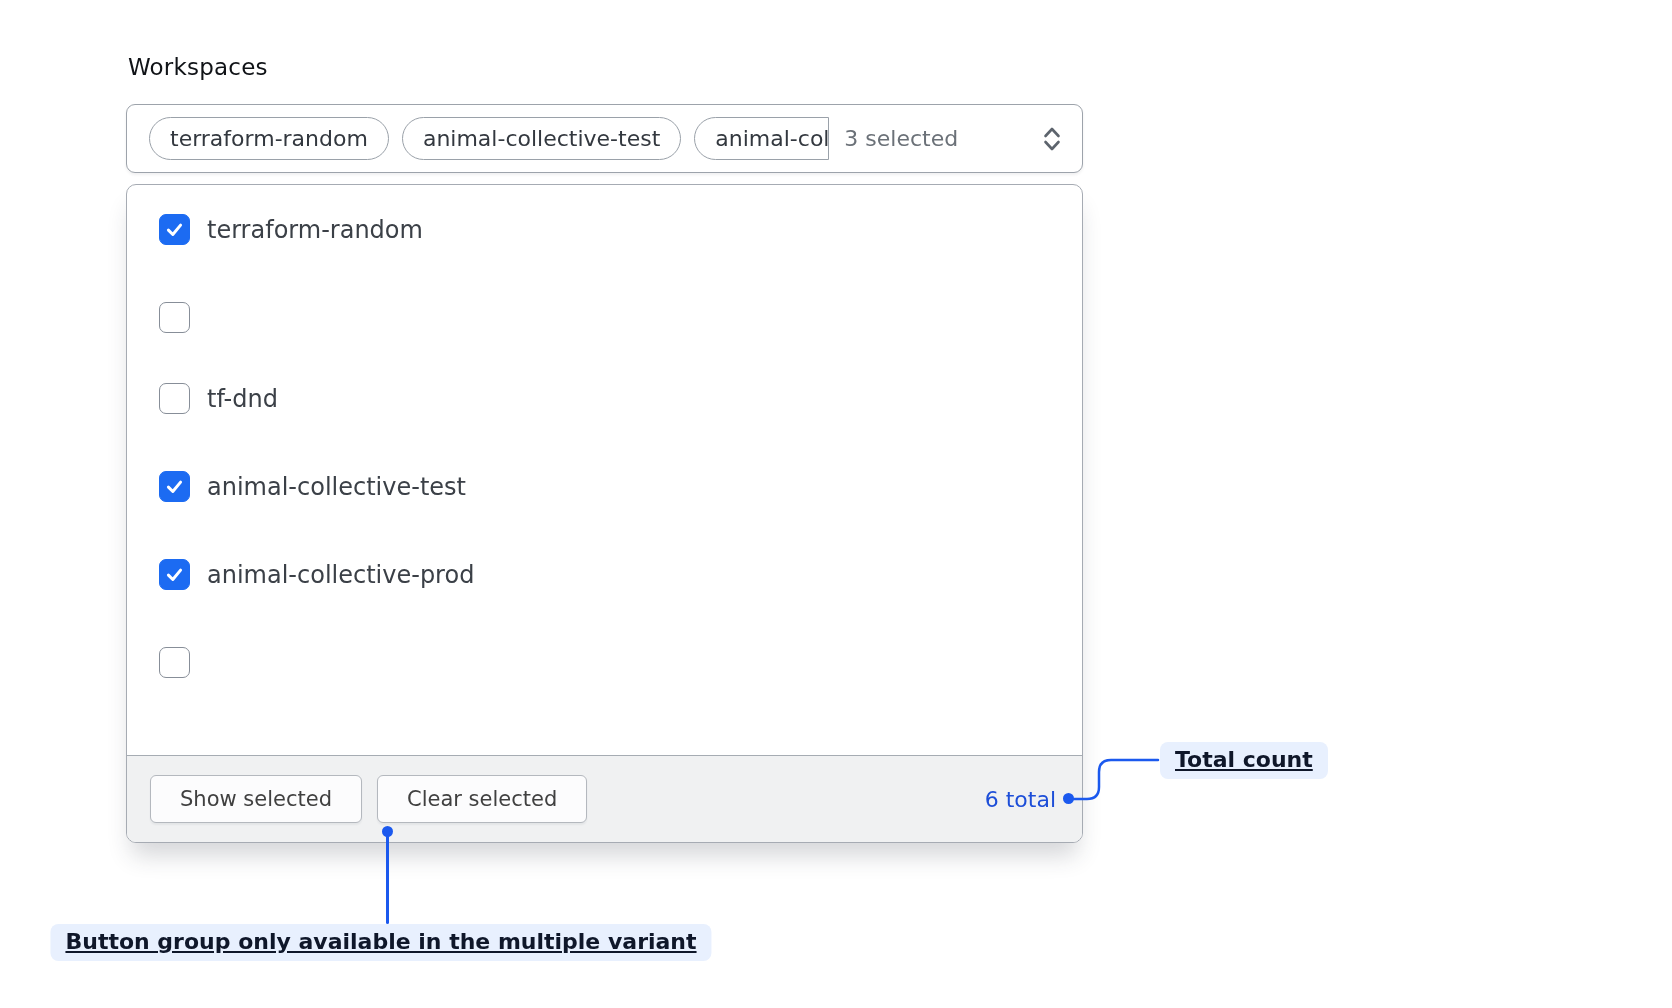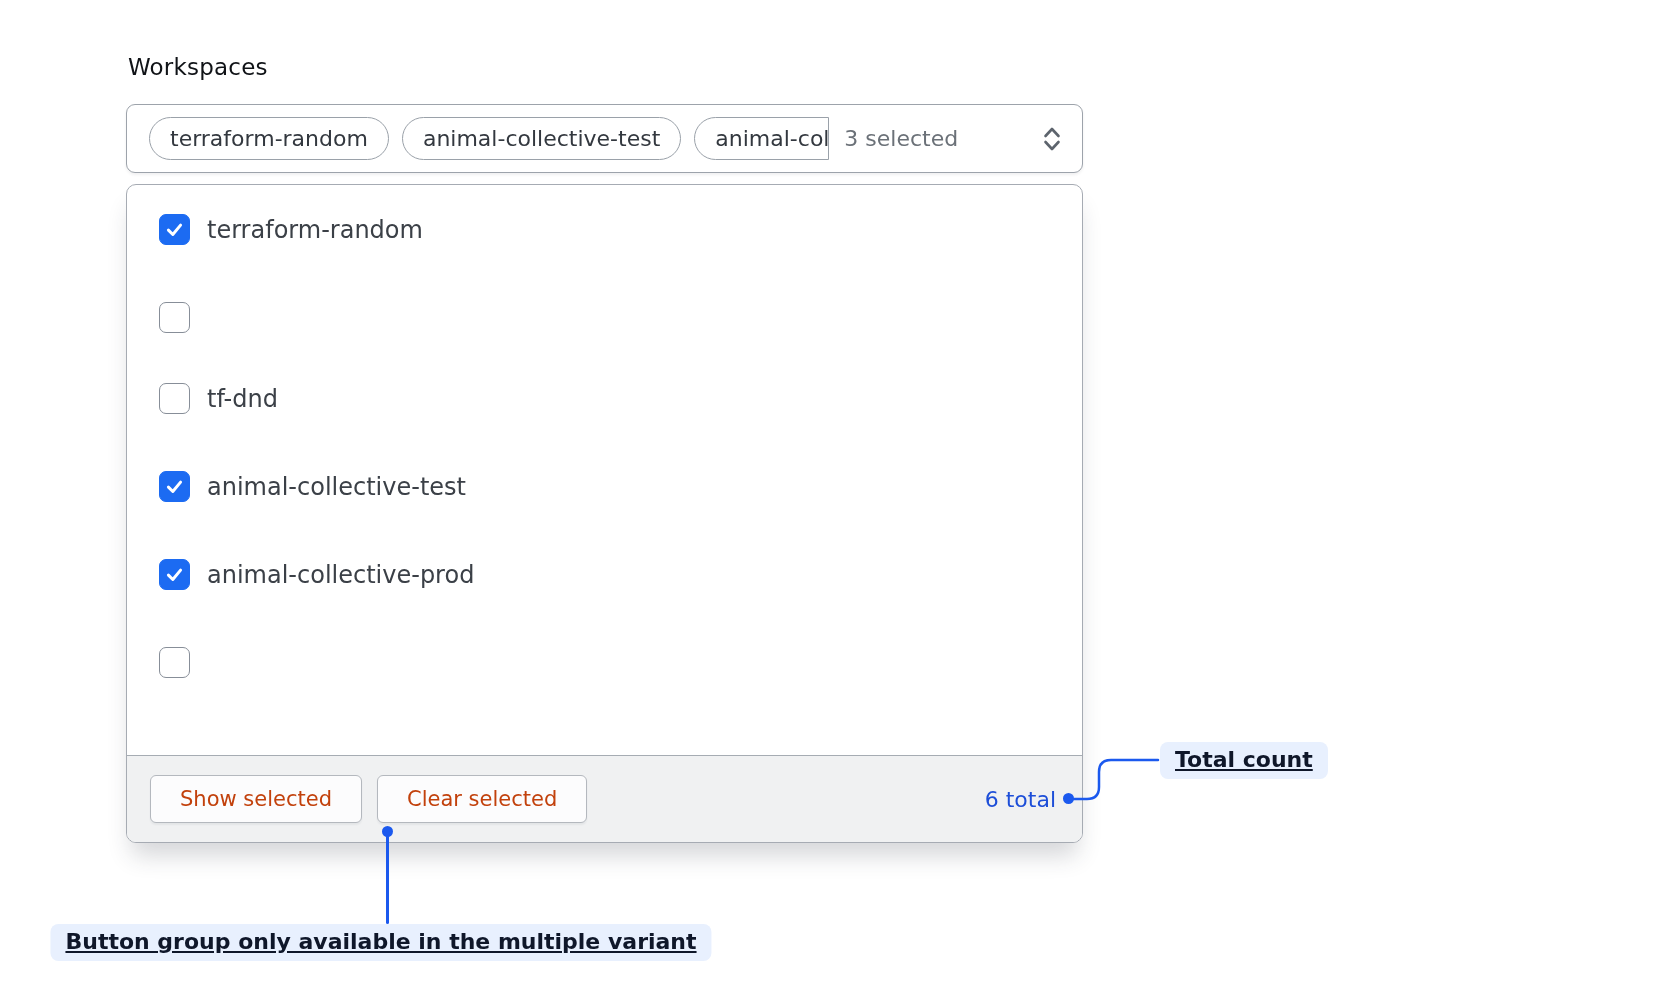--- a/index.html
+++ b/index.html
@@ -60,21 +60,21 @@
   }
 
   
   .panel-footer{
     position:absolute; left:0; right:0; top:570px; bottom:0;
     background:#f0f1f2; border-top:1px solid #a6acb3; border-radius:0 0 9px 9px;
     display:flex; align-items:center; padding:0 26px 0 23px;
   }
   .footer-btn{
     height:48px; padding:0 29px; margin-right:15px;
-    font-family:inherit; font-size:21px; color:#c2410c;
+    font-family:inherit; font-size:21px; color:#404040;
     background:#fcfcfd; border:1px solid #b4b8be; border-radius:6px;
     box-shadow:0 2px 2px rgba(40,46,60,.06); cursor:pointer;
   }
   .total-count{ margin-left:auto; font-size:22px; color:#1d4ed8; }
 
   
   .ann-chip{
     position:absolute; height:37px; line-height:26px; padding:5px 15px;
     background:#e8f0fe; border-radius:8px;
     font-size:22px; font-weight:600; color:#0f172a; white-space:nowrap;text-decoration:underline;

